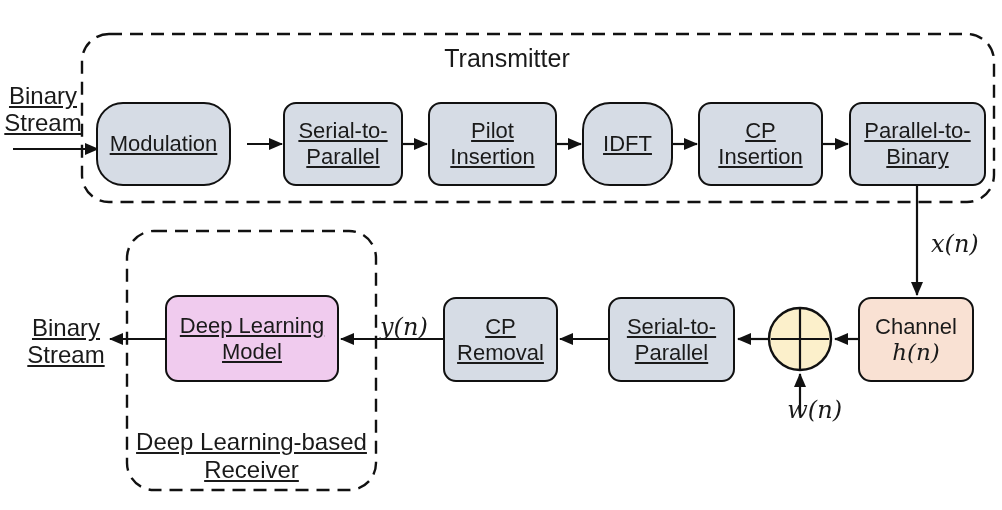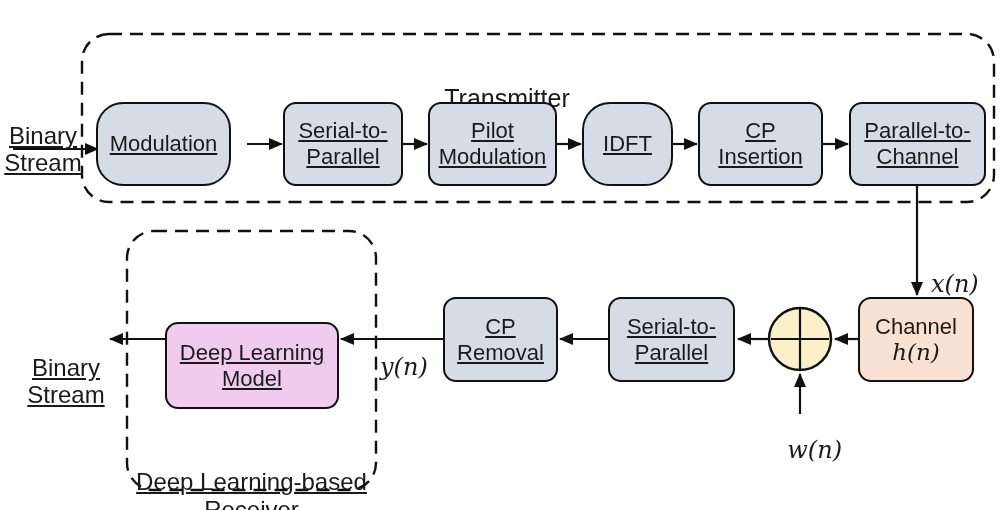--- a/index.html
+++ b/index.html
@@ -15,24 +15,24 @@
   .block{
     position:absolute;
     box-sizing:border-box;
     border:2.4px solid var(--line,#111);
     border-radius:13px;
     background:var(--block-fill,#D6DCE5);
     display:flex;align-items:center;justify-content:center;
     text-align:center;
     font-size:22px;line-height:1.18;
   }
-  .block.dl{background:var(--dl-fill,#F0CBEE);margin-top:27px;}
+  .block.dl{background:var(--dl-fill,#F0CBEE);}
   .block.channel{background:var(--channel-fill,#F9E1D3);flex-direction:column;}
   .pre{white-space:pre-line;text-decoration:underline;}
-  .lbl{position:absolute;text-align:center;margin-top:40px;}
+  .lbl{position:absolute;text-align:center;}
   .math{
     font-family:"DejaVu Serif",serif;
     font-style:italic;
     font-size:24px;
     text-align:right;
   }
   .title-transmitter{left:82px;top:44px;width:850px;font-size:25px;}
   .title-receiver{left:127px;top:428px;width:249px;font-size:24px;line-height:1.16;}
   .io-in{left:3px;top:82px;width:80px;font-size:24px;line-height:1.13;}
   .io-out{left:26px;top:314px;width:80px;font-size:24px;line-height:1.13;}
@@ -104,32 +104,32 @@
 
   <div class="block b-mod">
     <span class="pre">Modulation</span>
   </div>
   <div class="block b-s2p">
     <span class="pre">Serial-to-
 Parallel</span>
   </div>
   <div class="block b-pilot">
     <span class="pre">Pilot
-Modulation</span>
+Insertion</span>
   </div>
   <div class="block b-idft">
     <span class="pre">IDFT</span>
   </div>
   <div class="block b-cpi">
     <span class="pre">CP
 Insertion</span>
   </div>
   <div class="block b-p2s">
     <span class="pre">Parallel-to-
-Channel</span>
+Binary</span>
   </div>
 
   <div class="block channel b-chan">
     <span>Channel</span>
     <span class="math">h(n)</span>
   </div>
   <div class="block b-rs2p">
     <span class="pre">Serial-to-
 Parallel</span>
   </div>

